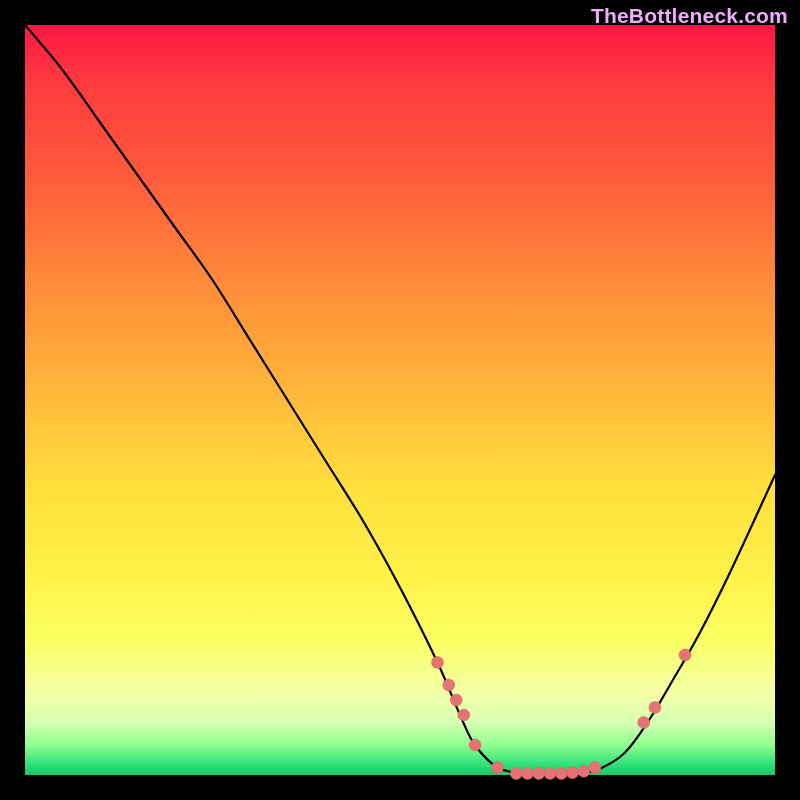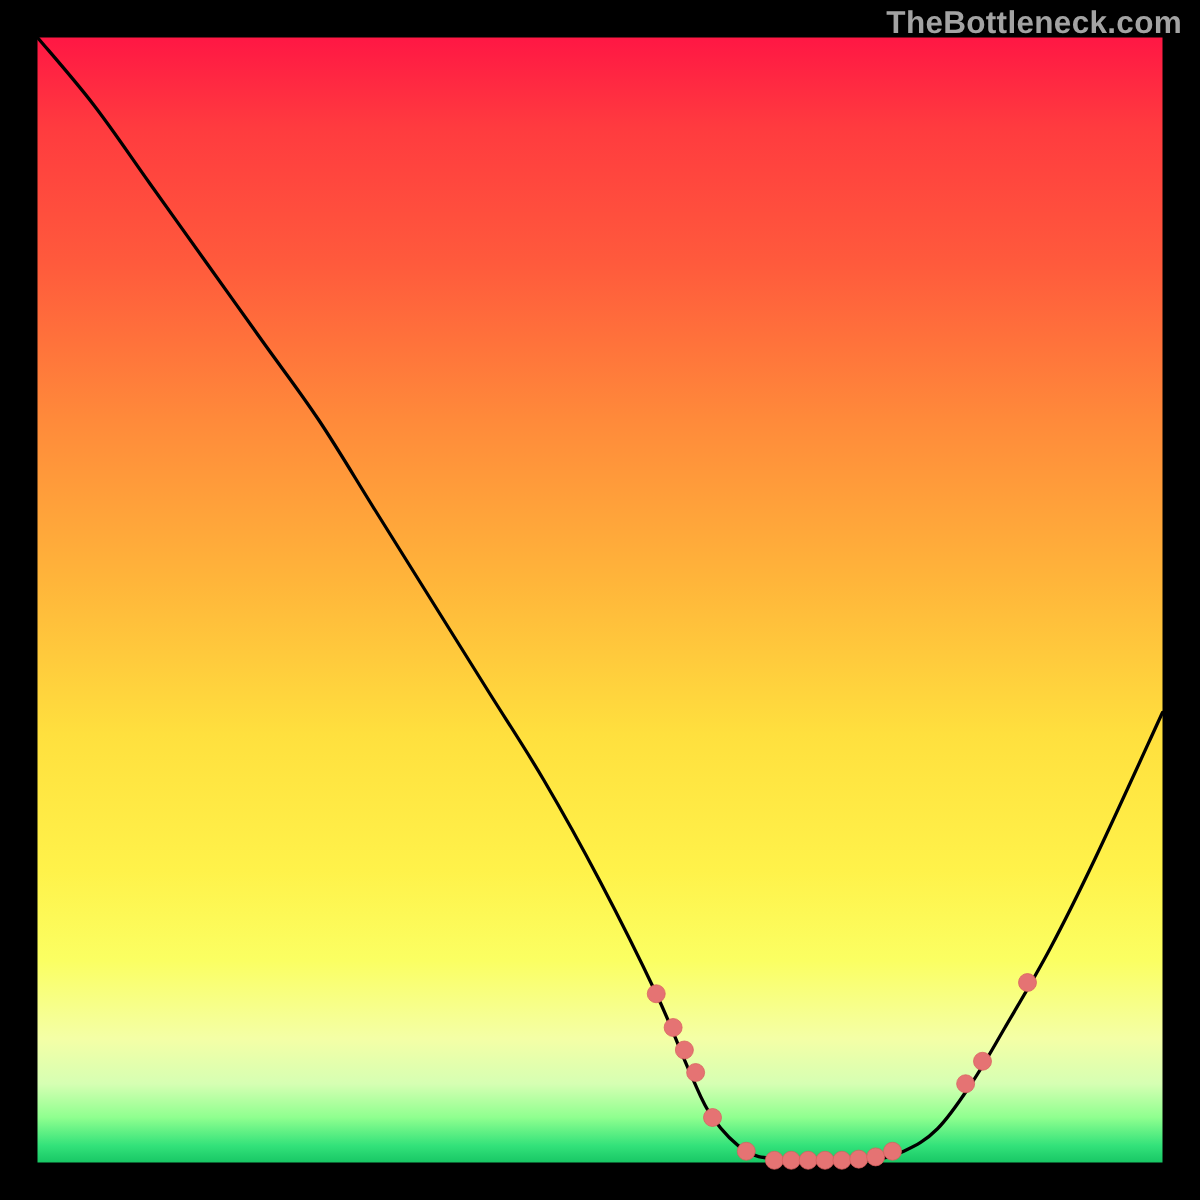--- a/index.html
+++ b/index.html
@@ -40,21 +40,21 @@
       #d6ffb3 93%,
       #8fff8f 96%,
       #33e27a 98.5%,
       #18c765 100%
     );
   }
   .watermark {
     position: absolute;
     top: 4px;
     right: 12px;
-    color: #a3a3a3;
+    color: #f0abfc;
     font-size: 21px;
     font-weight: 600;
     letter-spacing: 0.2px;
     user-select: none;
   }
   svg.plot {
     position: absolute;
     left: 0;
     top: 0;
     width: 750px;

